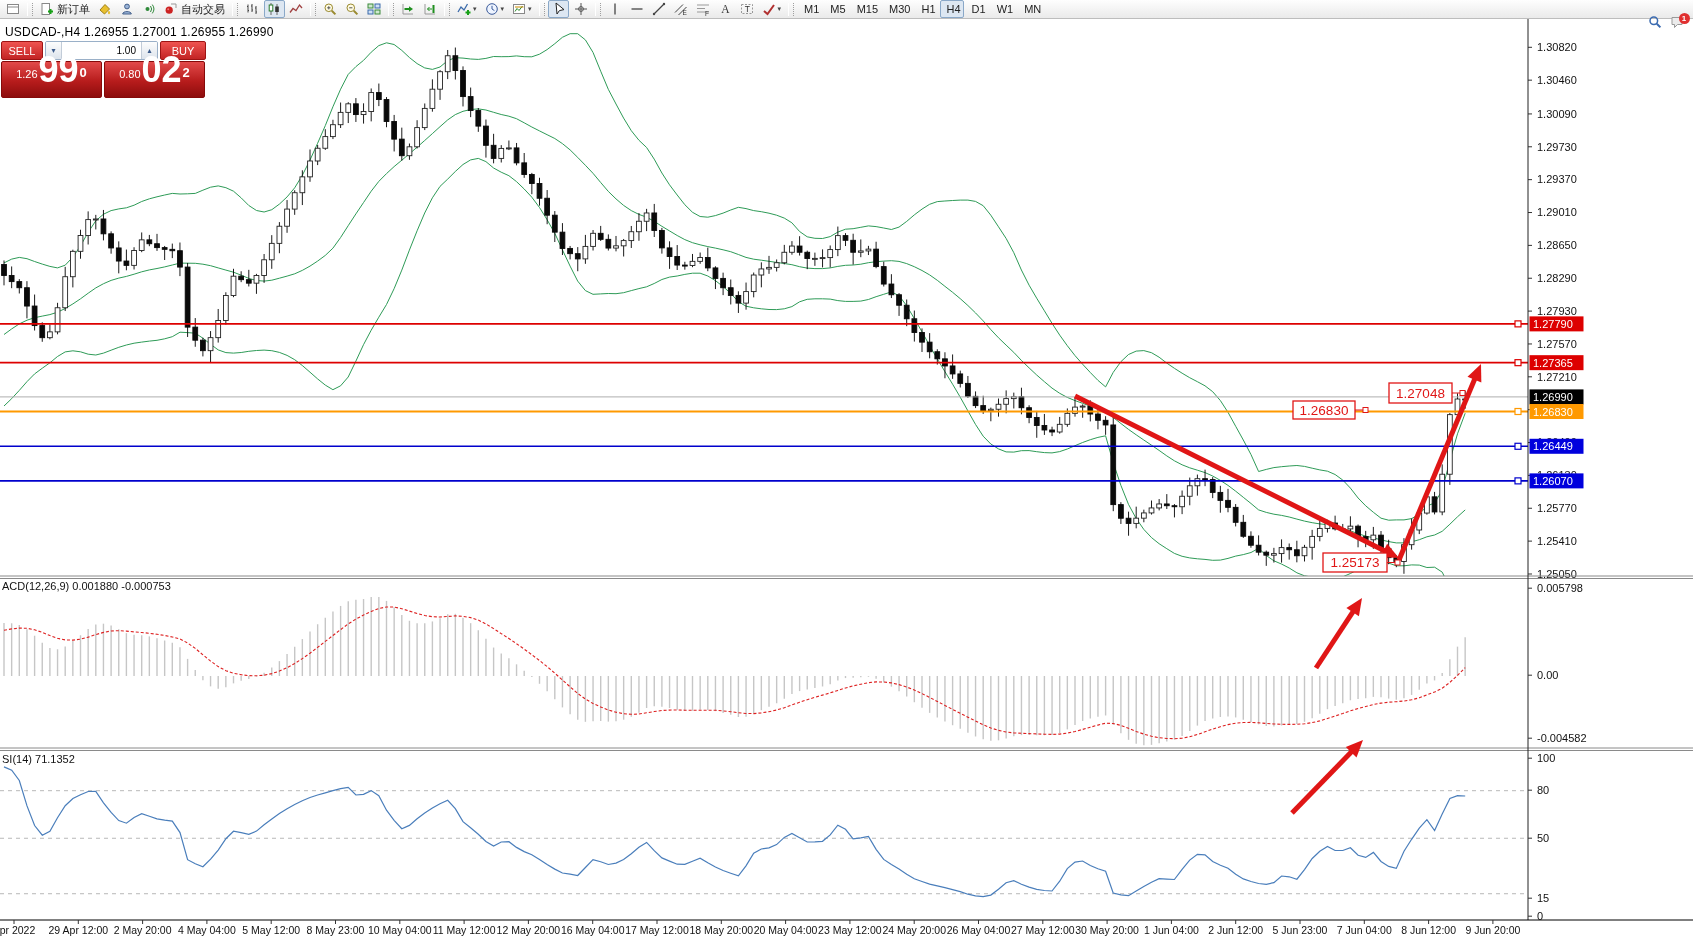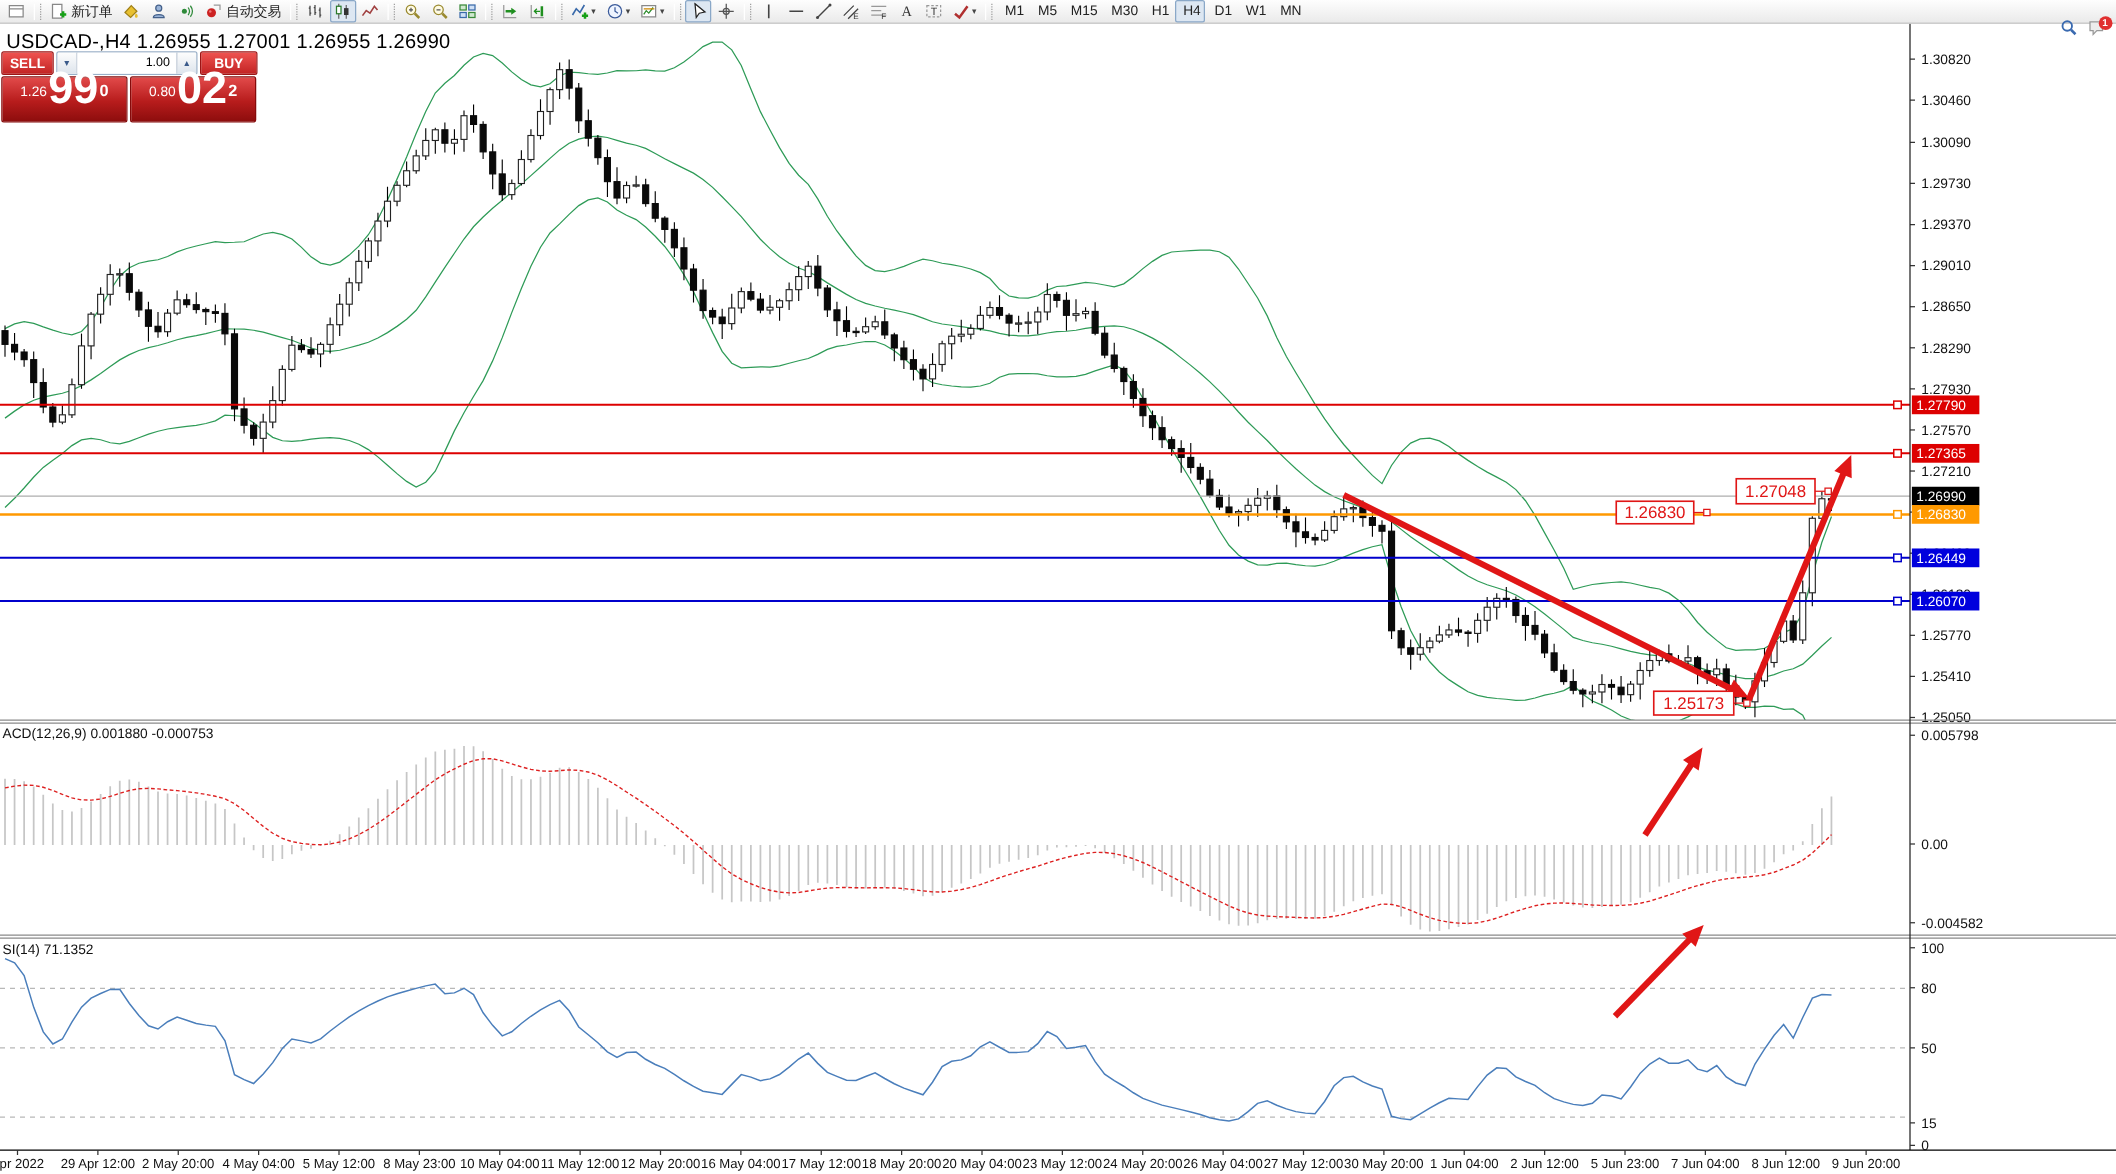--- a/index.html
+++ b/index.html
@@ -9,24 +9,24 @@
   .tb-btn{display:inline-flex;align-items:center;height:16px;padding:0 2.5px;margin:12px .5px;border:1px solid transparent;border-radius:2px;font-size:11px;color:#222;cursor:default;white-space:nowrap}
   .tb-btn.active{background:#dde7f2;border-color:#8aa8c8}
   .tb-ico svg{width:14px;height:14px;display:block}
   .tb-lbl{margin-left:3px}
   .tb-dd{font-size:7px;color:#444;margin-left:2px}
   .tb-grip{width:4px;height:13px;border-left:1px solid #fff;border-right:1px dotted #9f9f9f;margin:0 3px}
   .tb-right{position:absolute;right:5px;top:1px;display:flex;align-items:center}
   .tb-right .tb-btn{position:relative}
   .badge{position:absolute;top:-1px;right:-3px;background:#e03030;color:#fff;border-radius:50%;width:11px;height:11px;font-size:8px;line-height:11px;text-align:center;font-weight:bold}
   #chart-svg{position:absolute;top:18px;left:0;z-index:1}
-  #title{position:absolute;top:25px;left:5px;font-size:16px;color:#000;z-index:4;letter-spacing:.2px}
+  #title{position:absolute;top:25px;left:5px;font-size:12px;color:#000;z-index:4;letter-spacing:.2px}
   #panel{position:absolute;top:41px;left:1px;width:205px;z-index:4}
   .prow1{display:flex;height:19px}
-  .btn-sell,.btn-buy{width:42px;background:linear-gradient(#ef5350,#c22424);color:#fff;font-size:11px;font-weight:bold;display:flex;align-items:center;justify-content:center;border:1px solid #9d1414;border-radius:2px;box-sizing:border-box}
+  .btn-sell,.btn-buy{width:42px;background:linear-gradient(#ef5350,#c22424);color:#fff;font-size:11px;font-weight:normal;display:flex;align-items:center;justify-content:center;border:1px solid #9d1414;border-radius:2px;box-sizing:border-box}
   .btn-buy{width:46px}
   .volgrp{flex:1;display:flex;margin:0 2px;border:1px solid #9ab0c8;background:#fff;border-radius:2px;overflow:hidden}
   .spin{width:15px;background:linear-gradient(#fdfdfd,#dde4ec);color:#3a5a8a;font-size:8px;display:flex;align-items:center;justify-content:center}
   .spin.dn{border-right:1px solid #c2ccd8}
   .spin.up{border-left:1px solid #c2ccd8}
   input.vol{flex:1;border:none;outline:none;text-align:right;font-size:10px;padding:0 5px 0 0;min-width:0;font-family:"Liberation Sans",sans-serif}
   .prow2{display:flex;height:37px;margin-top:1px}
   .bigbox{width:101px;background:linear-gradient(#e24a4a 0%,#b71c1c 55%,#8d0d0d 100%);color:#fff;display:flex;align-items:flex-end;justify-content:center;border-radius:2px;border:1px solid #860a0a;box-sizing:border-box;padding-bottom:1px}
   .bigbox.right{margin-left:2px}
   .bp-sm{font-size:11px;font-weight:normal;margin-bottom:16px}

